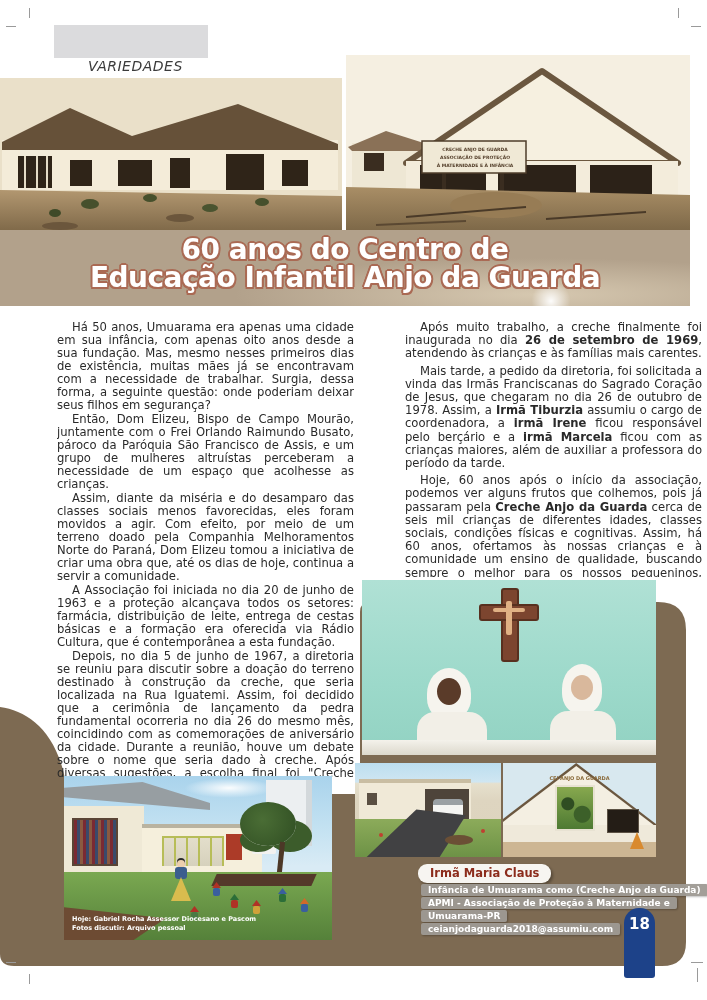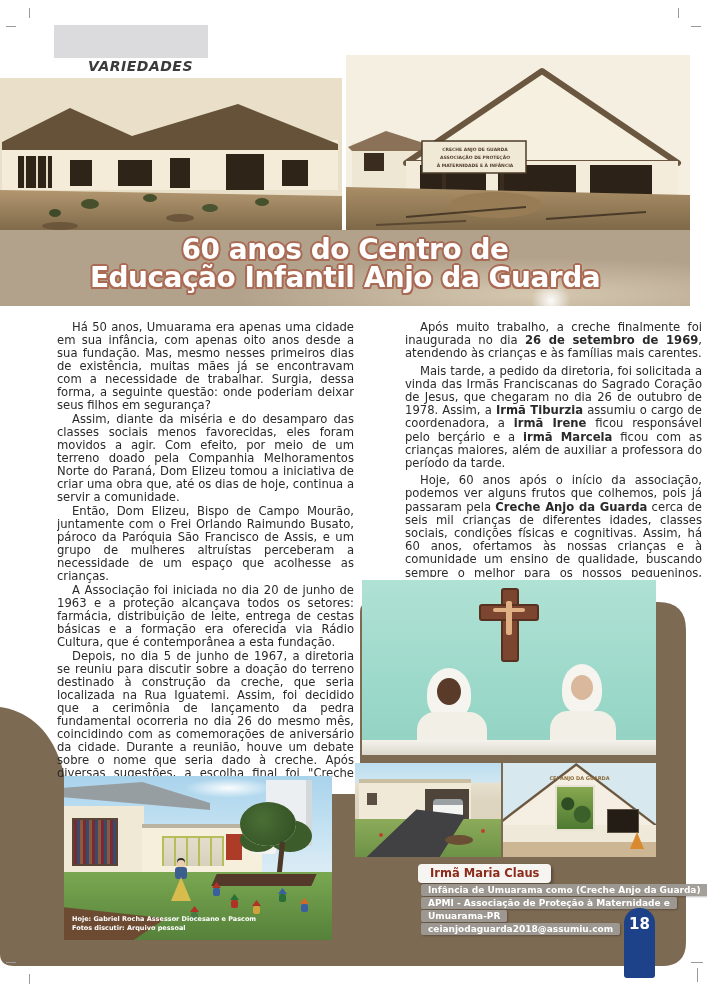--- a/index.html
+++ b/index.html
@@ -2,21 +2,21 @@
 <html><head>
 <meta charset="utf-8">
 <style>
   html,body{margin:0;padding:0;background:#888;}
   .page{
     position:relative;width:707px;height:1000px;background:#ffffff;overflow:hidden;
     font-family:"DejaVu Sans","Liberation Sans",sans-serif;margin:0 auto;
   }
   
   .gray-band{position:absolute;left:54px;top:25px;width:154px;height:33px;background:#dbdbdd;}
-  .section-label{position:absolute;left:88px;top:58px;font-size:14px;font-weight:bold;font-style:italic;
+  .section-label{position:absolute;left:88px;top:58px;font-size:14px;font-weight:normal;font-style:italic;
     color:#3b3b3b;letter-spacing:.5px;}
   .section-underline{position:absolute;left:56px;top:78px;width:152px;height:2px;background:#1c1c1c;}
   
   .photo-old-left{position:absolute;left:0;top:78px;width:342px;height:154px;overflow:hidden;background:#eae0c9;}
   .photo-old-right{position:absolute;left:346px;top:55px;width:344px;height:177px;overflow:hidden;background:#f5efe1;}
   .old-sign-text{position:absolute;left:78px;top:88px;width:102px;height:30px;font-size:4.5px;line-height:1.8;
     font-weight:bold;color:#55402c;text-align:center;padding-top:3px;}
   
   .title-band{position:absolute;left:0;top:230px;width:690px;height:76px;
     background:radial-gradient(ellipse at 78% 85%,#d6c8b0 0%,rgba(214,200,176,0) 40%),#b2a18b;}
@@ -117,21 +117,21 @@
   .gn-snow .head{position:absolute;left:7px;top:0;width:8px;height:8px;border-radius:50%;background:#eccfae;box-shadow:0 -2px 0 #2b2b2b;}
   .gn-snow .torso{position:absolute;left:5px;top:7px;width:12px;height:12px;border-radius:3px;background:#3b5e8e;}
   .gn-snow .skirt{position:absolute;left:1px;top:17px;width:20px;height:24px;background:#d9bc4e;
     clip-path:polygon(50% 0,100% 100%,0 100%);}
   .gnome{position:absolute;width:9px;height:14px;}
   .gnome .hat{position:absolute;left:0;top:0;width:9px;height:6px;clip-path:polygon(50% 0,100% 100%,0 100%);}
   .gnome .bod{position:absolute;left:1px;top:6px;width:7px;height:8px;border-radius:2px;}
   .caption{position:absolute;left:8px;bottom:6px;font-size:6.5px;line-height:1.5;font-weight:bold;color:#ffffff;}
   
   .author-pill{position:absolute;left:418px;top:864px;background:#f7f5f1;color:#8c2c1c;font-weight:bold;
-    font-size:11.5px;padding:2px 12px 3px 12px;border-radius:4px;box-shadow:2px 2px 3px rgba(0,0,0,.3);}
+    font-size:11.5px;padding:2px 12px 3px 12px;border-radius:9px;box-shadow:2px 2px 3px rgba(0,0,0,.3);}
   .author-info{position:absolute;left:421px;top:884px;font-size:9px;font-weight:bold;color:#ffffff;}
   .author-info .line{display:table;background:rgba(158,154,148,.95);padding:1px 7px;margin-bottom:1px;
     border-radius:2px;box-shadow:1px 1px 2px rgba(0,0,0,.25);white-space:nowrap;}
   
   .page-tab{position:absolute;left:624px;top:908px;width:31px;height:70px;background:#1d4289;
     border-radius:15px 15px 3px 3px;text-align:center;color:#fff;font-weight:bold;font-size:15px;padding-top:7px;box-sizing:border-box;}
   
   .mark{position:absolute;background:#9a9a9a;}
 </style>
 </head>
@@ -213,22 +213,22 @@
     <div class="title-line l2">Educação Infantil Anjo da Guarda</div>
   </div>
 
   <svg class="brown-shape" width="707" height="1000" viewBox="0 0 707 1000">
     <path d="M0,707 C28,711 57,731 66,784 Q70,794 82,794 L360,794 L360,612 Q360,602 370,602 L658,602 Q686,602 686,630 L686,942 Q686,966 662,966 L14,966 Q0,966 0,954 Z" fill="#7d6a52"></path>
   </svg>
 
   <div class="col col-left">
     <div>
         <p class="para"><span>Há 50 anos, Umuarama era apenas uma cidade em sua infância, com apenas oito anos desde a sua fundação. Mas, mesmo nesses primeiros dias de existência, muitas mães já se encontravam com a necessidade de trabalhar. Surgia, dessa forma, a seguinte questão: onde poderiam deixar seus filhos em segurança?</span></p>
+        <p class="para"><span>Então, Dom Elizeu, Bispo de Campo Mourão, juntamente com o Frei Orlando Raimundo Busato, pároco da Paróquia São Francisco de Assis, e um grupo de mulheres altruístas perceberam a necessidade de um espaço que acolhesse as crianças.</span></p>
         <p class="para"><span>Assim, diante da miséria e do desamparo das classes sociais menos favorecidas, eles foram movidos a agir. Com efeito, por meio de um terreno doado pela Companhia Melhoramentos Norte do Paraná, Dom Elizeu tomou a iniciativa de criar uma obra que, até os dias de hoje, continua a servir a comunidade.</span></p>
-        <p class="para"><span>Então, Dom Elizeu, Bispo de Campo Mourão, juntamente com o Frei Orlando Raimundo Busato, pároco da Paróquia São Francisco de Assis, e um grupo de mulheres altruístas perceberam a necessidade de um espaço que acolhesse as crianças.</span></p>
       </div>
     <div>
         <p class="para"><span>A Associação foi iniciada no dia 20 de junho de 1963 e a proteção alcançava todos os setores: farmácia, distribuição de leite, entrega de cestas básicas e a formação era oferecida via Rádio Cultura, que é contemporânea a esta fundação.</span></p>
         <p class="para"><span>Depois, no dia 5 de junho de 1967, a diretoria se reuniu para discutir sobre a doação do terreno destinado à construção da creche, que seria localizada na Rua Iguatemi. Assim, foi decidido que a cerimônia de lançamento da pedra fundamental ocorreria no dia 26 do mesmo mês, coincidindo com as comemorações de aniversário da cidade. Durante a reunião, houve um debate sobre o nome que seria dado à creche. Após diversas sugestões, a escolha final foi "Creche Anjo da Guarda" e uma placa para marcar o terreno foi feita para oficializar a decisão.</span></p>
       </div>
   </div>
   <div class="col col-right">
     <div>
         <p class="para"><span>Após muito trabalho, a creche finalmente foi inaugurada no dia </span><b>26 de setembro de 1969</b><span>, atendendo às crianças e às famílias mais carentes.</span></p>
         <p class="para"><span>Mais tarde, a pedido da diretoria, foi solicitada a vinda das Irmãs Franciscanas do Sagrado Coração de Jesus, que chegaram no dia 26 de outubro de 1978. Assim, a </span><b>Irmã Tiburzia</b><span> assumiu o cargo de coordenadora, a </span><b>irmã Irene</b><span> ficou responsável pelo berçário e a </span><b>irmã Marcela</b><span> ficou com as crianças maiores, além de auxiliar a professora do período da tarde.</span></p>

